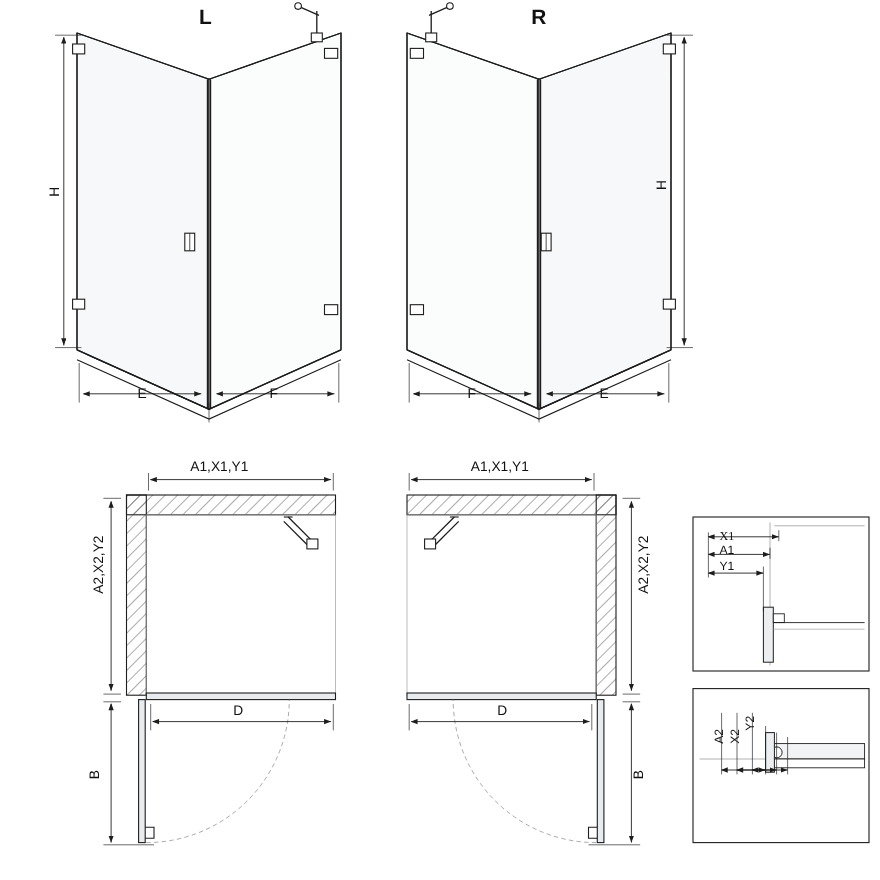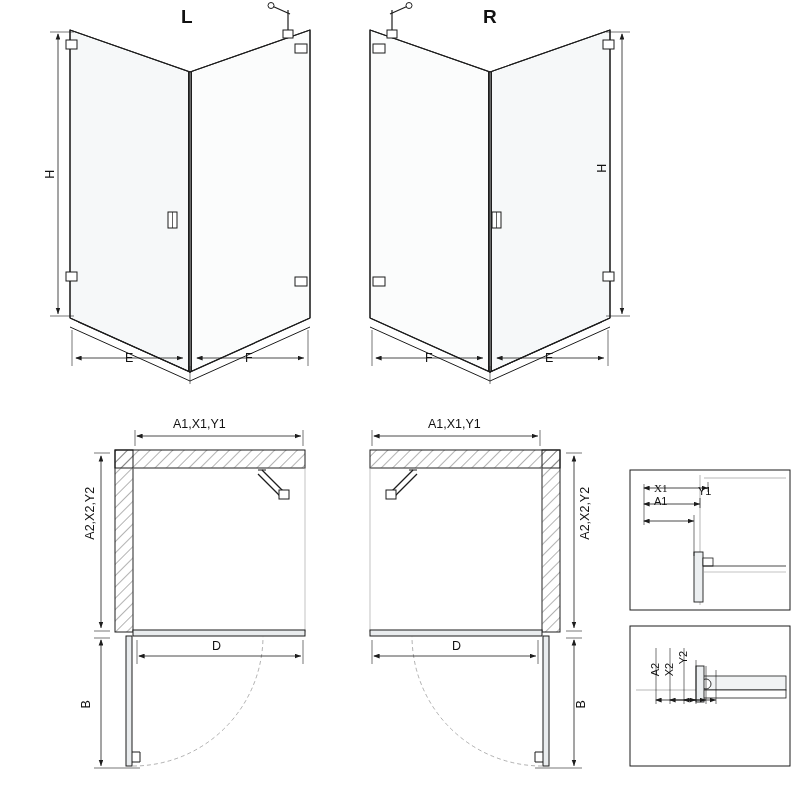--- a/index.html
+++ b/index.html
@@ -275,19 +275,19 @@
   <div class="lbl dim-label rot90" style="left:545px; top:507px; width:80px; text-align:center;">A2,X2,Y2</div>
 
   <div class="lbl dim-label" style="left:212px; top:640px;">D</div>
   <div class="lbl dim-label" style="left:452px; top:640px;">D</div>
 
   <div class="lbl dim-label rot90" style="left:78px; top:698px; width:16px; text-align:center;">B</div>
   <div class="lbl dim-label rot90" style="left:573px; top:698px; width:16px; text-align:center;">B</div>
 
   <div class="lbl dim-label-sm" style="left:654px; top:476px;margin-top:20px;">A1</div>
   <div class="lbl dim-label-sm" style="left:654px; top:483px;font-family:Liberation Serif, serif;">X1</div>
-  <div class="lbl dim-label-sm" style="left:654px; top:486px;margin-left:44px;">Y1</div>
+  <div class="lbl dim-label-sm" style="left:654px; top:510px;">Y1</div>
 
   <div class="lbl dim-label-sm rot90" style="left:644px; top:664px; width:22px; text-align:center;">A2</div>
   <div class="lbl dim-label-sm rot90" style="left:658px; top:664px; width:22px; text-align:center;">X2</div>
   <div class="lbl dim-label-sm rot90" style="left:672px; top:652px; width:22px; text-align:center;">Y2</div>
 
 </div>
 
 </body></html>

